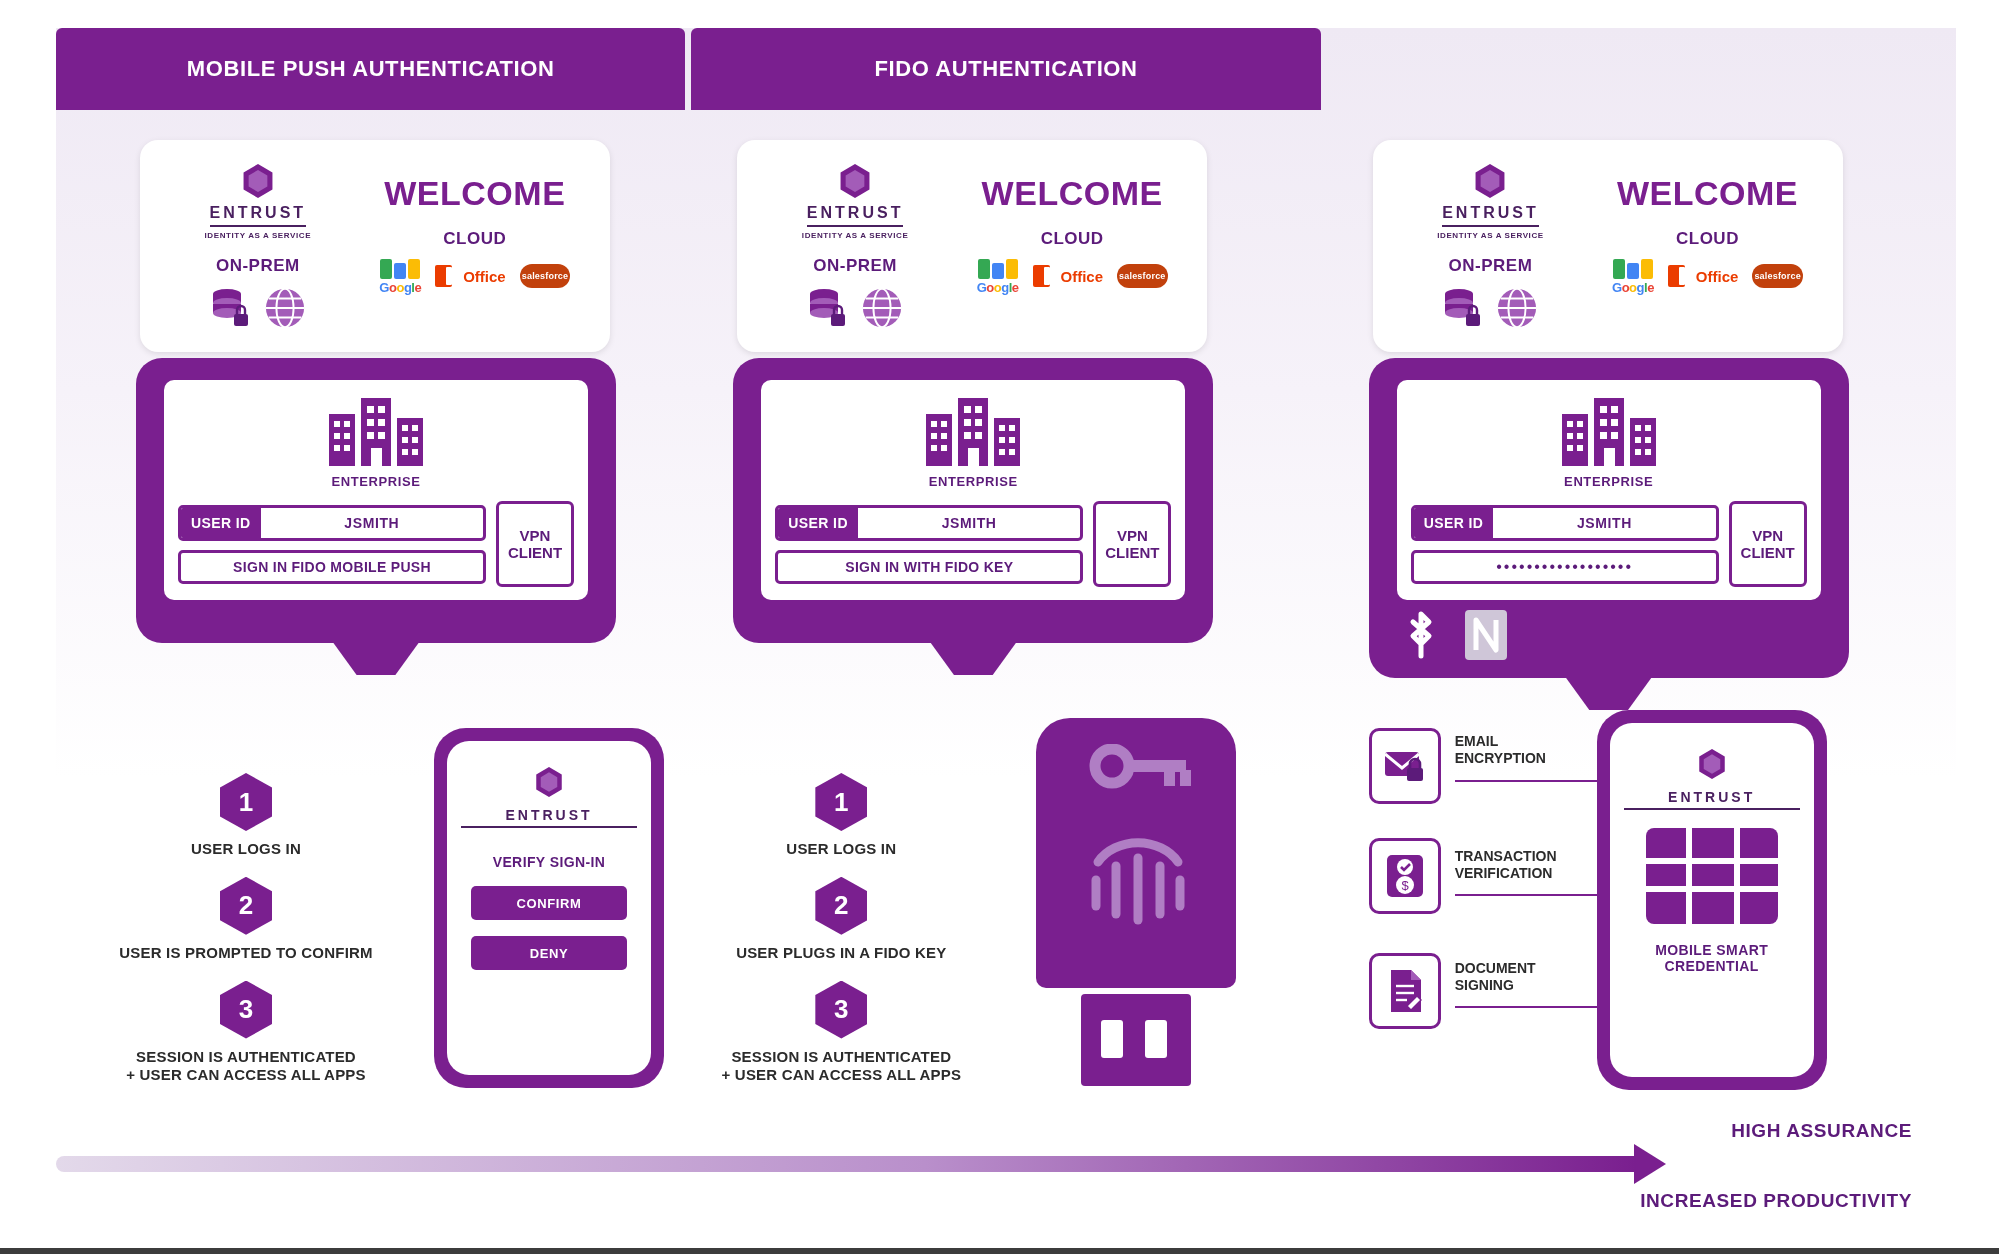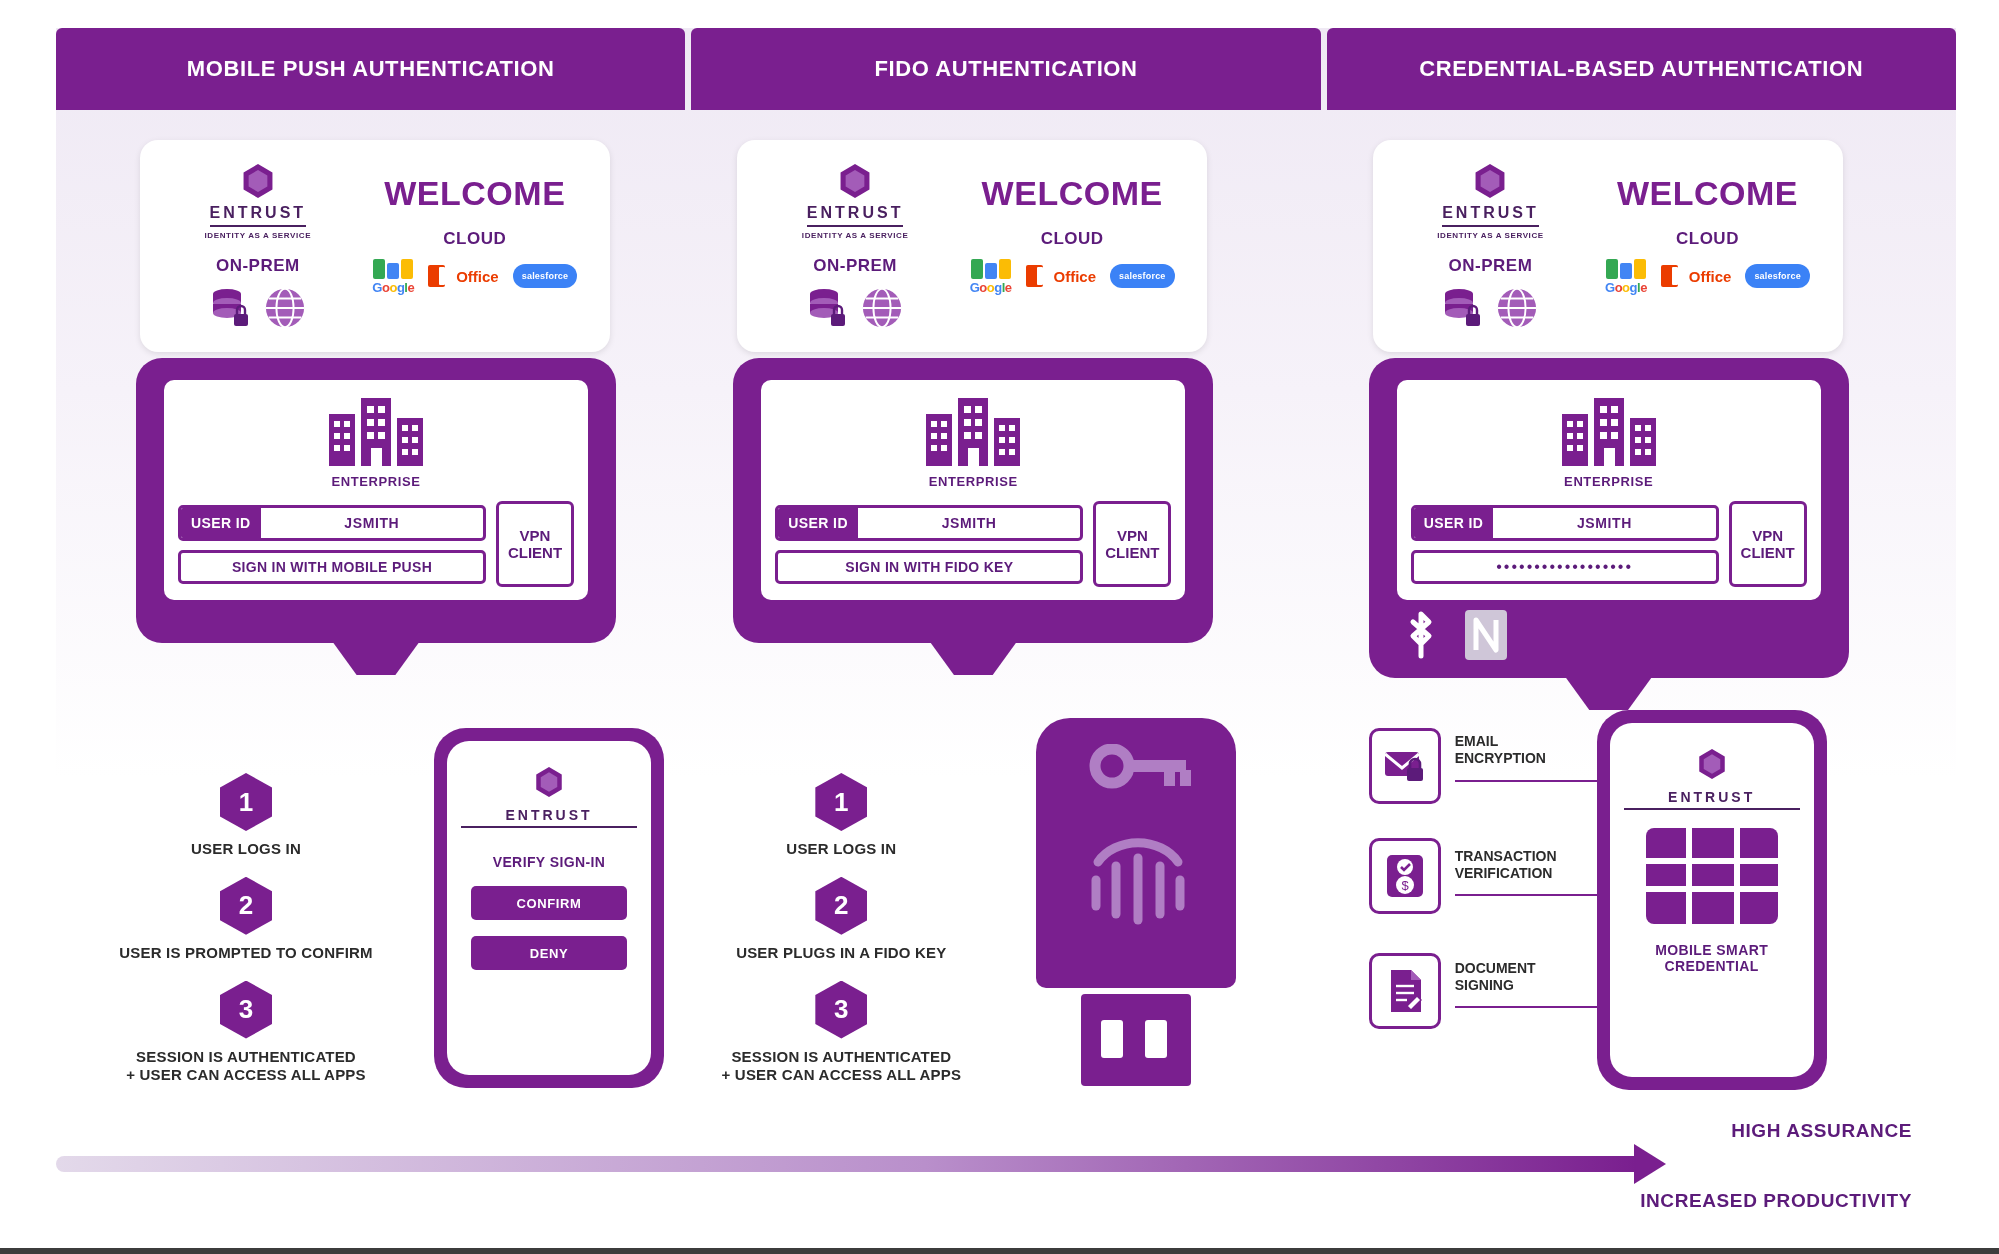--- a/index.html
+++ b/index.html
@@ -63,22 +63,22 @@
   .glogo .gword span:nth-child(4){color:#4285f4}
   .glogo .gword span:nth-child(5){color:#34a853}
   .glogo .gword span:nth-child(6){color:#ea4335}
 
   .office { display:flex; align-items:center; gap:11px; }
   .office-mark { width:17px; height:22px; background:#eb3c00; border-radius:2px; position:relative; }
   .office-mark:after{content:"";position:absolute;right:0;top:2px;width:6px;height:18px;background:#fff;border-radius:1px;}
   .office-word { font-size:15px; font-weight:bold; color:#eb3c00; }
 
   .salesforce {
-    background:#3b82f6; color:#ffffff; font-size:9px; font-weight:bold;
-    padding:7px 9px; border-radius:14px; letter-spacing:0.2px;
+    background:#c2410c; color:#ffffff; font-size:9px; font-weight:bold;
+    padding:7px 2px; border-radius:14px; letter-spacing:0.2px;
   }
 
   
   .monitor {
     position:absolute; left:80px; top:330px; width:480px; height:285px;
     background:#7a1f8f; border-radius:26px;
   }
   .monitor-screen {
     position:absolute; left:28px; top:22px; right:28px; height:220px;
     background:#ffffff; border-radius:10px; padding:12px 14px;
@@ -252,21 +252,21 @@
               </g>
             </svg>
             <div class="ent-build-label">ENTERPRISE</div>
           </div>
           <div class="form-row">
             <div class="form-left">
               <div class="userid-row">
                 <div class="userid-label">USER ID</div>
                 <div class="userid-val">JSMITH</div>
               </div>
-              <div class="signin-btn">SIGN IN WITH MOBILE PUSH</div>
+              <div class="signin-btn">SIGN IN FIDO MOBILE PUSH</div>
             </div>
             <div class="vpn-box">
               <span>VPN</span>
               <span>CLIENT</span>
             </div>
           </div>
         </div>
         <div class="monitor-neck"></div>
       </div>
 
@@ -426,21 +426,20 @@
           </svg>
         </div>
         <div class="fido-conn">
           <i></i>
             <i></i>
         </div>
       </div>
     </div>
 
     <div class="col">
-      <div class="col-header">CREDENTIAL-BASED AUTHENTICATION</div>
 
       <div class="welcome-card" style="left:46px; width:470px;">
         <div class="wc-left">
           <div class="entrust-logo-wrap">
             <svg class="hexlogo" viewBox="0 0 40 44">
               <polygon points="20,2 37,12 37,32 20,42 3,32 3,12" fill="#7a1f8f"></polygon>
               <polygon points="20,9 31,15.5 31,28.5 20,35 9,28.5 9,15.5" fill="#a35cb8"></polygon>
             </svg>
             <div class="entrust-word">ENTRUST</div>
             <div class="entrust-sub">IDENTITY AS A SERVICE</div>

